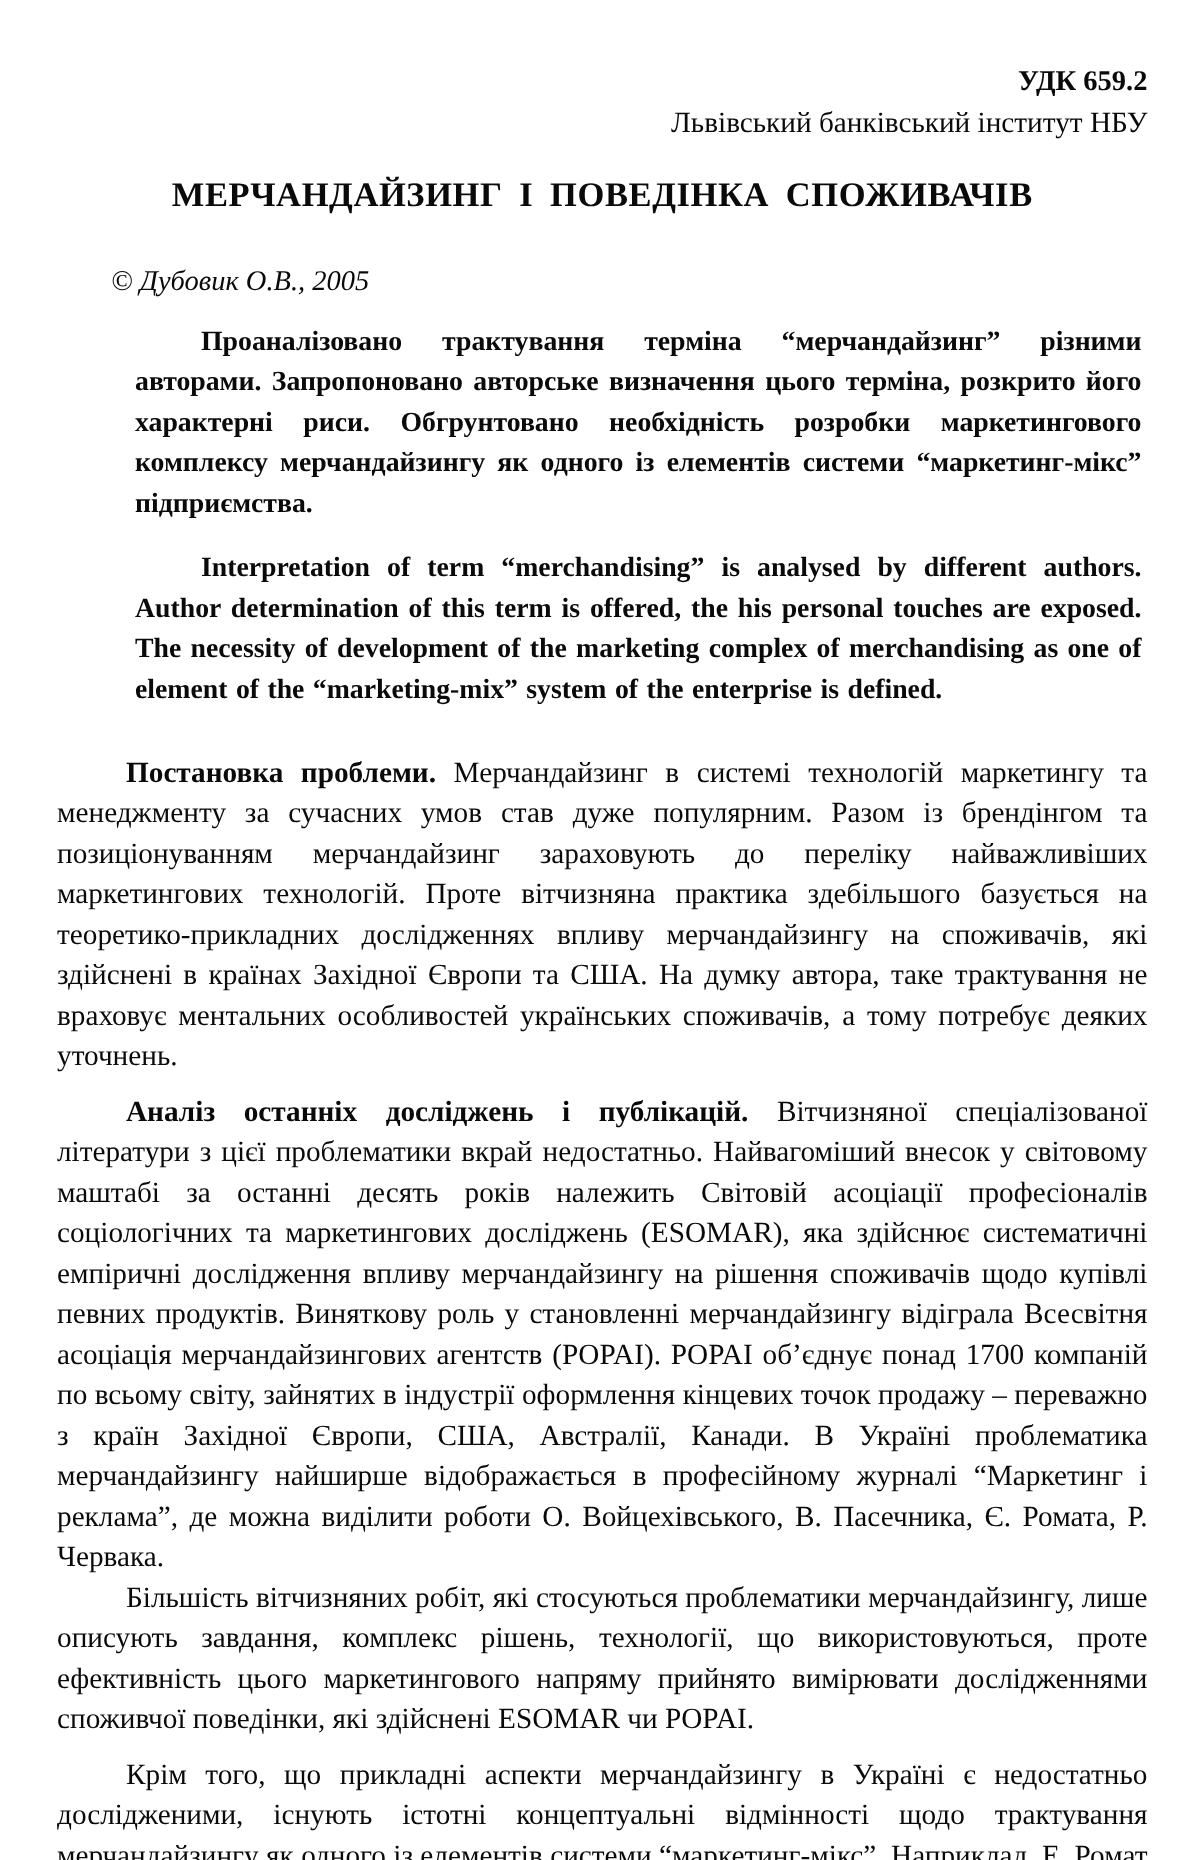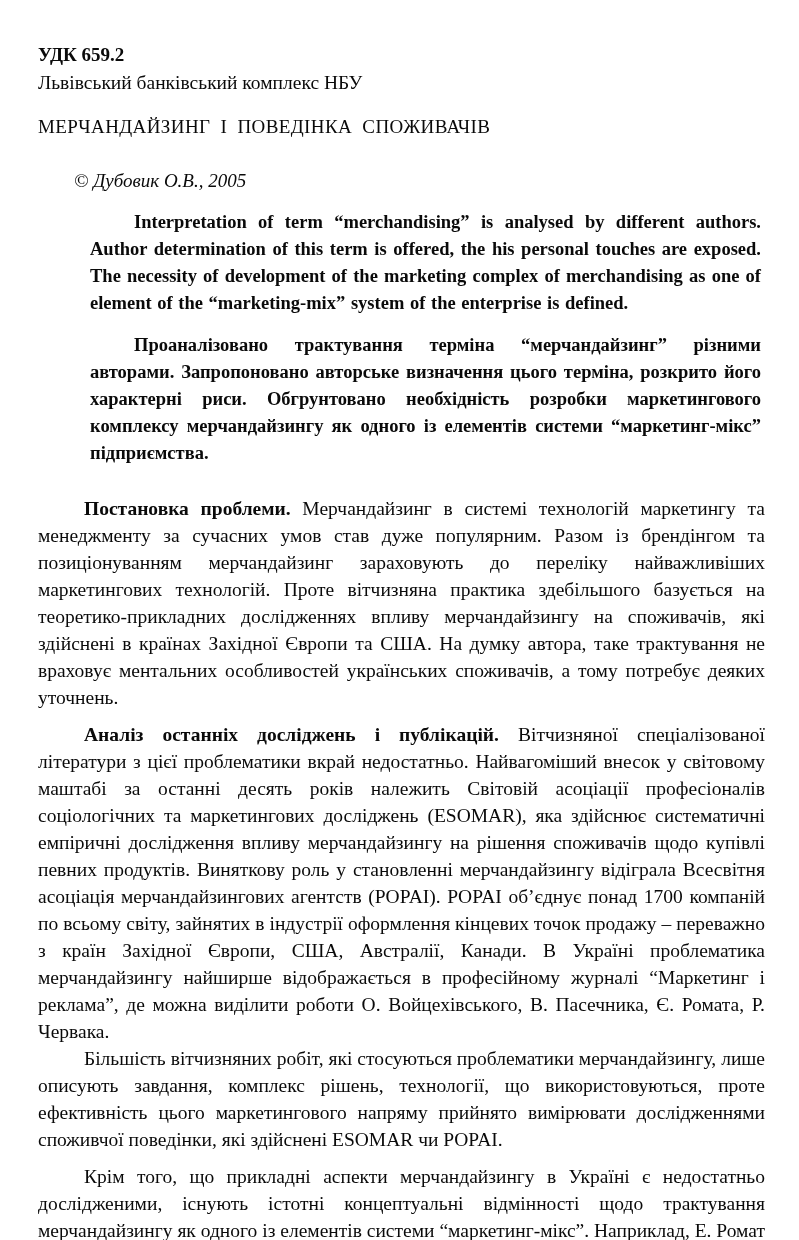--- a/index.html
+++ b/index.html
@@ -8,27 +8,28 @@
     width: 799px;
     min-height: 1240px;
     box-sizing: border-box;
     padding: 44px 34px 26px 38px;
     background: #ffffff;
     color: #0a0a0a;
     font-family: "Liberation Serif", "DejaVu Serif", serif;
     display: flex;
     flex-direction: column;
   }
-  .header-right { text-align: left; }
+  .header-right { text-align: right; }
   .udc { font-weight: bold; font-size: 19px; line-height: 1.2; }
   .author { font-weight: bold; font-size: 19.5px; margin-top: 18px; line-height: 1.2; }
   .affiliation { font-size: 19.5px; margin-top: 4px; line-height: 1.2; }
   .title {
-    font-weight: normal;
-    font-size: 19px;
+    text-align: center;
+    font-weight: bold;
+    font-size: 23px;
     margin-top: 22px;
     letter-spacing: 0.4px;
     word-spacing: 5px;
     line-height: 1.2;
   }
   .copyright { font-style: italic; font-size: 19px; margin-top: 18px; line-height: 1.2; margin-left: 36px; }
   .abstract {
     font-weight: bold;
     text-align: justify;
     font-size: 18.5px;
@@ -50,30 +51,30 @@
   .gap { margin-top: 10px; }
   .spacer { flex: 1 1 auto; }
 </style>
 </head>
 <body>
 
 <div class="page">
 
   <div class="header-right">
     <div class="udc">УДК 659.2</div>
-    <div class="affiliation">Львівський банківський комплекс НБУ</div>
+    <div class="affiliation">Львівський банківський інститут НБУ</div>
   </div>
 
   <h1 class="title">МЕРЧАНДАЙЗИНГ  І ПОВЕДІНКА  СПОЖИВАЧІВ</h1>
 
   <div class="copyright">© Дубовик О.В., 2005</div>
 
+  <p class="abstract ua">Проаналізовано трактування терміна “мерчандайзинг” різними авторами. Запропоновано авторське визначення цього терміна, розкрито його характерні риси. Обгрунтовано необхідність розробки маркетингового комплексу мерчандайзингу як одного із елементів системи “маркетинг-мікс” підприємства.</p>
+
   <p class="abstract en">Interpretation of term “merchandising” is analysed by different authors. Author determination of this term is offered, the his personal touches are exposed. The necessity of development of the marketing complex of merchandising as one of element of the “marketing-mix” system of the enterprise is defined.</p>
-
-  <p class="abstract ua">Проаналізовано трактування терміна “мерчандайзинг” різними авторами. Запропоновано авторське визначення цього терміна, розкрито його характерні риси. Обгрунтовано необхідність розробки маркетингового комплексу мерчандайзингу як одного із елементів системи “маркетинг-мікс” підприємства.</p>
 
   <p class="body-par first-body"><b class="lead">Постановка проблеми.</b><span> Мерчандайзинг в системі технологій маркетингу та менеджменту за сучасних умов став дуже популярним. Разом із брендінгом та позиціонуванням мерчандайзинг зараховують до переліку найважливіших маркетингових технологій. Проте вітчизняна практика здебільшого базується на теоретико-прикладних дослідженнях впливу мерчандайзингу на споживачів, які здійснені в країнах Західної Європи та США.  На думку автора, таке трактування не враховує ментальних особливостей українських споживачів, а тому потребує деяких уточнень.</span></p>
 
   <p class="body-par gap"><b class="lead">Аналіз останніх досліджень і публікацій.</b><span> Вітчизняної спеціалізованої літератури з цієї проблематики вкрай недостатньо. Найвагоміший внесок у світовому маштабі за останні десять років належить Світовій асоціації професіоналів соціологічних та маркетингових досліджень (ESOMAR), яка здійснює систематичні емпіричні дослідження впливу мерчандайзингу на рішення споживачів щодо купівлі певних продуктів.  Виняткову роль у становленні мерчандайзингу відіграла  Всесвітня асоціація мерчандайзингових агентств (POPAI). POPAI об’єднує понад 1700 компаній по всьому світу, зайнятих в індустрії оформлення кінцевих точок продажу – переважно з країн Західної Європи, США, Австралії, Канади. В Україні проблематика мерчандайзингу найширше відображається  в професійному журналі “Маркетинг і реклама”, де можна виділити роботи О. Войцехівського,  В. Пасечника,  Є. Ромата, Р. Червака.</span></p>
 
   <p class="body-par"><b class="lead"></b><span>Більшість вітчизняних робіт, які стосуються проблематики мерчандайзингу, лише описують завдання, комплекс рішень, технології, що використовуються, проте ефективність цього маркетингового напряму прийнято вимірювати дослідженнями споживчої поведінки,  які здійснені ESOMAR чи POPAI.</span></p>
 
   <p class="body-par gap"><b class="lead"></b><span>Крім того, що прикладні аспекти мерчандайзингу в Україні є недостатньо дослідженими, існують істотні концептуальні відмінності щодо трактування мерчандайзингу як одного із елементів системи “маркетинг-мікс”. Наприклад, Е. Ромат трактує мерчандайзинг як одну із технологій усього маркетингового комплексу [1]. Водночас О. Єрмаков дотримується думки про те, що мерчандайзинг стосується насамперед товарної політики, оскільки його ключовим завданням є створення здатного до ефективного просування товару, бренду, упаковки [2]. Ряд дослідників базують своє трактування мерчандайзингу на визначенні Г. Черчилля та Дж. Пітера, де ця категорія зарахована до збутової політики [3].</span></p>
 
   <div class="spacer"></div>

